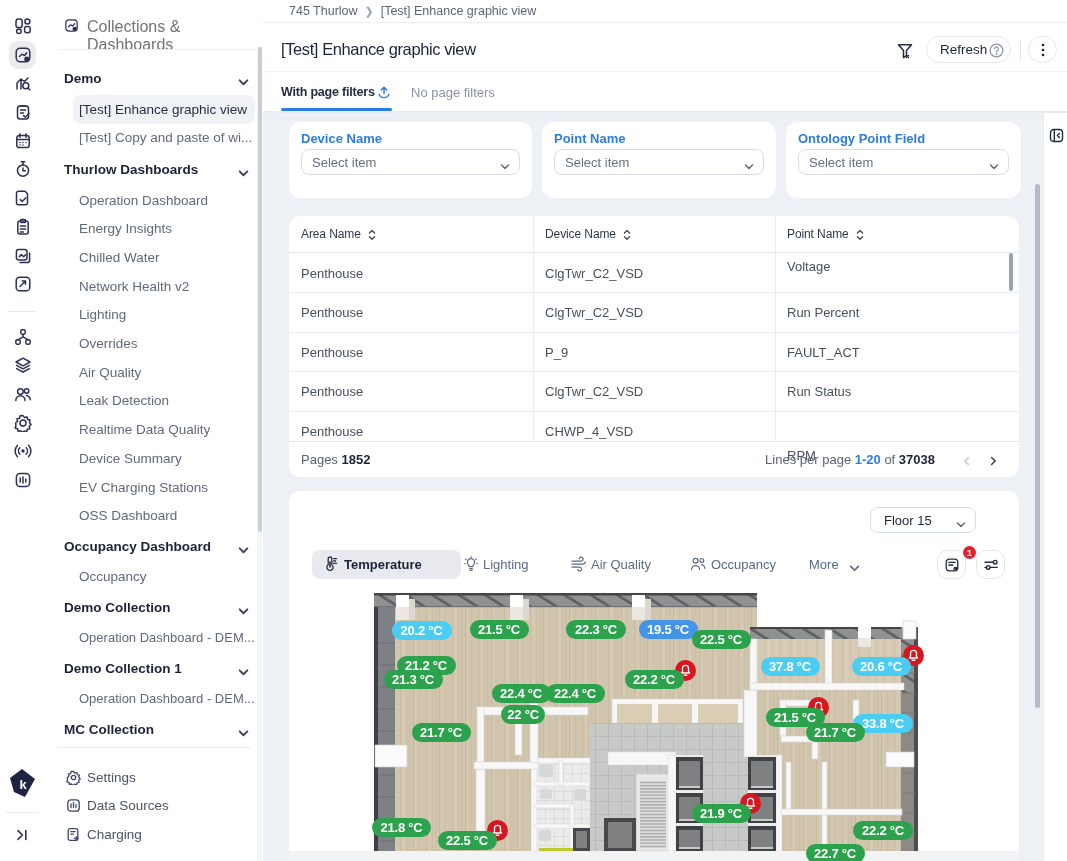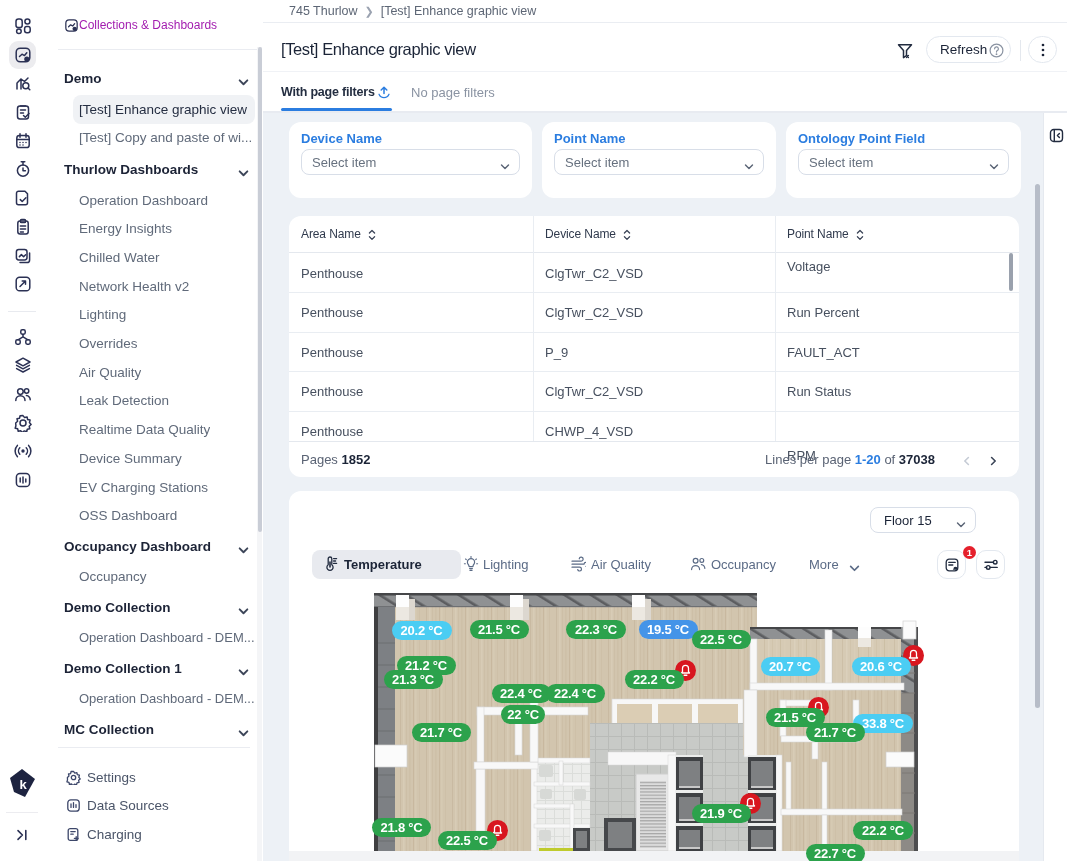--- a/index.html
+++ b/index.html
@@ -110,21 +110,21 @@
 <div class="ric" style="top:828px;left:15px;width:14px;height:14px;"><svg width="14" height="14" viewBox="0 0 14 14" fill="none" stroke="currentColor" stroke-width="1.6" stroke-linecap="round" stroke-linejoin="round">
           <path d="M3 2.6 L7.4 7 L3 11.4 M10.8 2.6 v8.8"></path>
         </svg></div>
 </div>
 <div class="abs" style="left:45px;top:0;width:218px;height:861px;background:#fff;z-index:20;">
 <div style="position:absolute;left:19px;top:18px;width:15px;height:15px;color:#2b3154;"><svg width="15" height="15" viewBox="0 0 18 18" fill="none" stroke="currentColor" stroke-width="1.5" stroke-linecap="round" stroke-linejoin="round">
           <rect x="2.2" y="2.2" width="13.6" height="13.6" rx="4"></rect>
           <path d="M5.5 10.5 L8 8.2 L10.5 9.6 L12.8 6.8"></path>
           <circle cx="12.8" cy="13" r="2.6" fill="currentColor" stroke="none"></circle>
         </svg></div>
-<div style="position:absolute;left:34px;top:18px;font-size:12px;color:#a21caf;">Collections &amp; Dashboards</div>
+<div style="position:absolute;left:42px;top:18px;font-size:16px;color:#737373;">Collections &amp; Dashboards</div>
 <div style="position:absolute;left:13px;top:49px;width:199px;height:1px;background:#eaecf1;"></div>
 <div style="position:absolute;left:211.5px;top:47px;width:5.5px;height:814px;background:#f4f5f7;"></div>
 <div style="position:absolute;left:212.5px;top:47px;width:4px;height:485px;background:#c9cdd6;border-radius:2px;"></div>
 <div class="nav-head" style="top:71px">Demo</div>
       <div class="nav-chev" style="top:74px"><svg width="11" height="11" viewBox="0 0 10 10" fill="none" stroke="currentColor" stroke-width="1.7" stroke-linecap="round" stroke-linejoin="round">
           <path d="M1.5 3 L5 6.6 L8.5 3" fill="none"></path>
         </svg></div>
 <div style="position:absolute;left:28px;top:95px;width:182px;height:29px;background:#f0f2f5;border-radius:8px;"></div>
 <div class="nav-item" style="top:102px;color:#252e42;">[Test] Enhance graphic view</div>
 <div class="nav-item" style="top:130px;max-width:176px;">[Test] Copy and paste of wi...</div>
@@ -530,21 +530,21 @@
             <path d="M8.2 17 h3.6" stroke="#fff" stroke-width="1.8" stroke-linecap="round"></path>
           </svg>
         </div>
         <div class="pill pc" style="left:102.5px;top:129.5px;width:60px;">20.2 °C</div>
         <div class="pill pg" style="left:180.5px;top:129.0px;width:59px;">21.5 °C</div>
         <div class="pill pg" style="left:277.0px;top:129.0px;width:60px;">22.3 °C</div>
         <div class="pill pb" style="left:349.5px;top:128.5px;width:59px;">19.5 °C</div>
         <div class="pill pg" style="left:402.5px;top:138.5px;width:59px;">22.5 °C</div>
         <div class="pill pg" style="left:107.5px;top:164.5px;width:59px;">21.2 °C</div>
         <div class="pill pg" style="left:94.5px;top:178.5px;width:59px;">21.3 °C</div>
-        <div class="pill pc" style="left:471.5px;top:165.5px;width:59px;">20.7 °C</div>
+        <div class="pill pc" style="left:471.5px;top:165.5px;width:59px;">37.8 °C</div>
         <div class="pill pc" style="left:562.5px;top:165.5px;width:59px;">20.6 °C</div>
         <div class="pill pg" style="left:335.5px;top:178.5px;width:59px;">22.2 °C</div>
         <div class="pill pg" style="left:202.5px;top:192.5px;width:59px;">22.4 °C</div>
         <div class="pill pg" style="left:256.5px;top:192.5px;width:59px;">22.4 °C</div>
         <div class="pill pg" style="left:212.0px;top:213.5px;width:44px;">22 °C</div>
         <div class="pill pg" style="left:476.5px;top:216.5px;width:59px;">21.5 °C</div>
         <div class="pill pc" style="left:564.0px;top:222.5px;width:60px;">33.8 °C</div>
         <div class="pill pg" style="left:122.5px;top:231.5px;width:59px;">21.7 °C</div>
         <div class="pill pg" style="left:516.5px;top:231.5px;width:59px;">21.7 °C</div>
         <div class="pill pg" style="left:402.5px;top:312.5px;width:59px;">21.9 °C</div>

